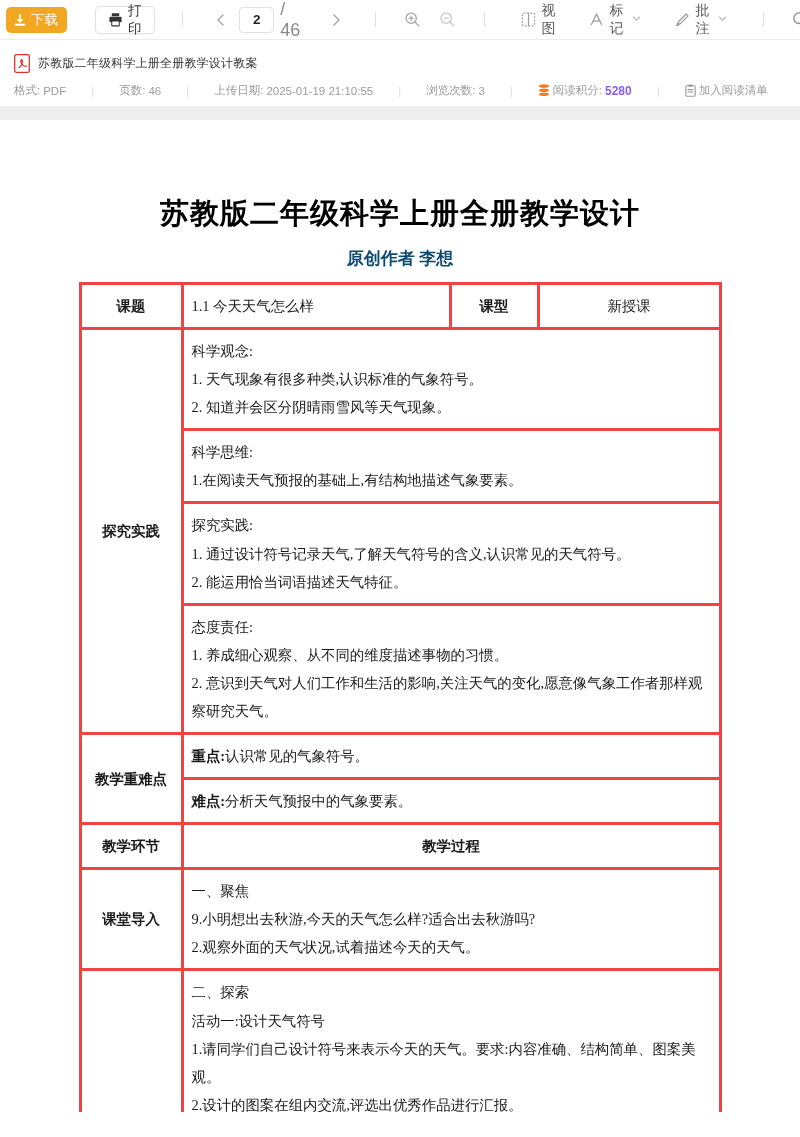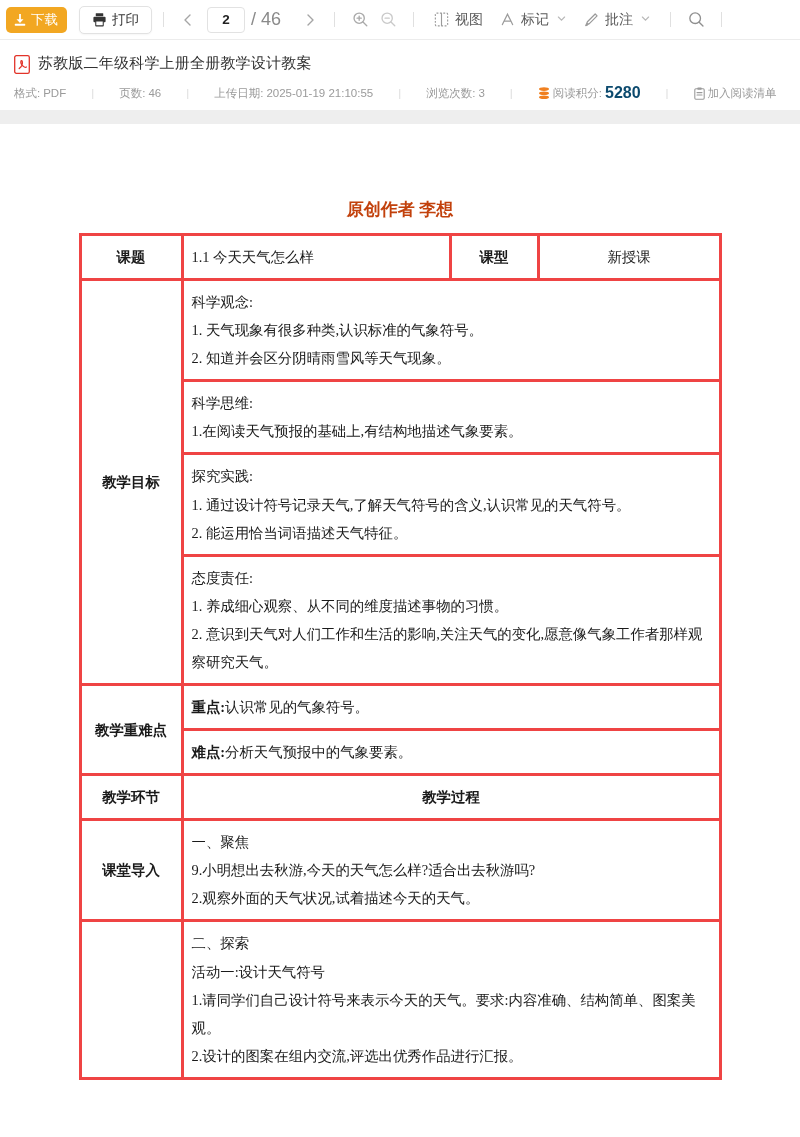--- a/index.html
+++ b/index.html
@@ -13,21 +13,21 @@
 
   
   .toolbar {
     position: relative;
     height: 40px;
     background: #ffffff;
     border-bottom: 1px solid #ececec;
     display: flex;
     align-items: center;
     padding: 0 6px;
-    gap: 0px;
+    gap: 16px;
   }
   .btn-download {
     display: flex; align-items: center; gap: 4px;
     background: #f2a722;
     color: #fff;
     border-radius: 5px;
     height: 26px;
     padding: 0 9px 0 7px;
     font-size: 13.5px;
     cursor: pointer;
@@ -92,33 +92,33 @@
   }
   .doc-title-row {
     display: flex; align-items: center; gap: 8px;
     margin-bottom: 11px;
   }
   .pdf-badge {
     width: 16px; height: 18px; flex: 0 0 auto;
     position: relative;
   }
   .doc-title {
-    font-size: 15px; color: #333; font-weight: 400;
+    font-size: 12px; color: #333; font-weight: 400;
     letter-spacing: .2px;
   }
   .meta-row {
     display: flex; align-items: center;
     font-size: 11.5px; color: #9a9a9a;
     gap: 16px;
     flex-wrap: nowrap;
     white-space: nowrap;
   }
   .meta-item { display: flex; align-items: center; gap: 3px; }
   .meta-sep { margin: 0 9px; color: #dcdcdc; }
-  .credits { color: #0c4a6e; font-weight: 700; font-size: 16px; }
+  .credits { color: #8b5cf6; font-weight: 700; font-size: 12px; }
   .coin-icon { display: inline-flex; }
   .list-icon { display: inline-flex; }
   .meta-link { color: #9a9a9a; cursor: pointer; }
 
   
   .band { height: 14px; background: #eeeeee; width: 100%; }
 
   
   .viewer {
     position: relative;
@@ -139,21 +139,21 @@
     font-weight: 700;
     color: #000;
     letter-spacing: 1px;
     margin-bottom: 13px;
   }
   .doc-h2 {
     text-align: center;
     font-family: "Liberation Sans", sans-serif;
     font-size: 17px;
     font-weight: 700;
-    color: #c2410c;
+    color: #0c4a6e;
     margin-bottom: 12px;
   }
   table.lesson {
     position: relative;
     z-index: 1;
     border-collapse: collapse;
     width: 640px;
     margin: 0 auto;
     table-layout: fixed;
     font-family: "Liberation Serif", "DejaVu Serif", serif;
@@ -355,40 +355,41 @@
         <span>加入阅读清单</span>
       </span>
     </div>
   </div>
 
   <div class="band"></div>
 
   <div class="viewer">
     <div class="sheet">
 
+      <div class="doc-h1">苏教版二年级科学上册全册教学设计</div>
       <div class="doc-h2">原创作者 李想</div>
 
       <table class="lesson">
         <colgroup>
           <col style="width:102px">
           <col style="width:268px">
           <col style="width:88px">
           <col style="width:182px">
         </colgroup>
 
         <tbody>
             <tr>
           <td class="c-label">课题</td>
           <td>1.1 今天天气怎么样</td>
           <td class="c-center-sans">课型</td>
           <td class="c-gray">新授课</td>
         </tr>
 
         <tr>
-          <td class="c-label" rowspan="4">教学目标</td>
+          <td class="c-label" rowspan="4">探究实践</td>
           <td class="body" colspan="3">
             <p>科学观念:</p>
             <p>1. 天气现象有很多种类,认识标准的气象符号。</p>
             <p>2. 知道并会区分阴晴雨雪风等天气现象。</p>
           </td>
         </tr>
         <tr>
           <td class="body" colspan="3">
             <p>科学思维:</p>
             <p>1.在阅读天气预报的基础上,有结构地描述气象要素。</p>

